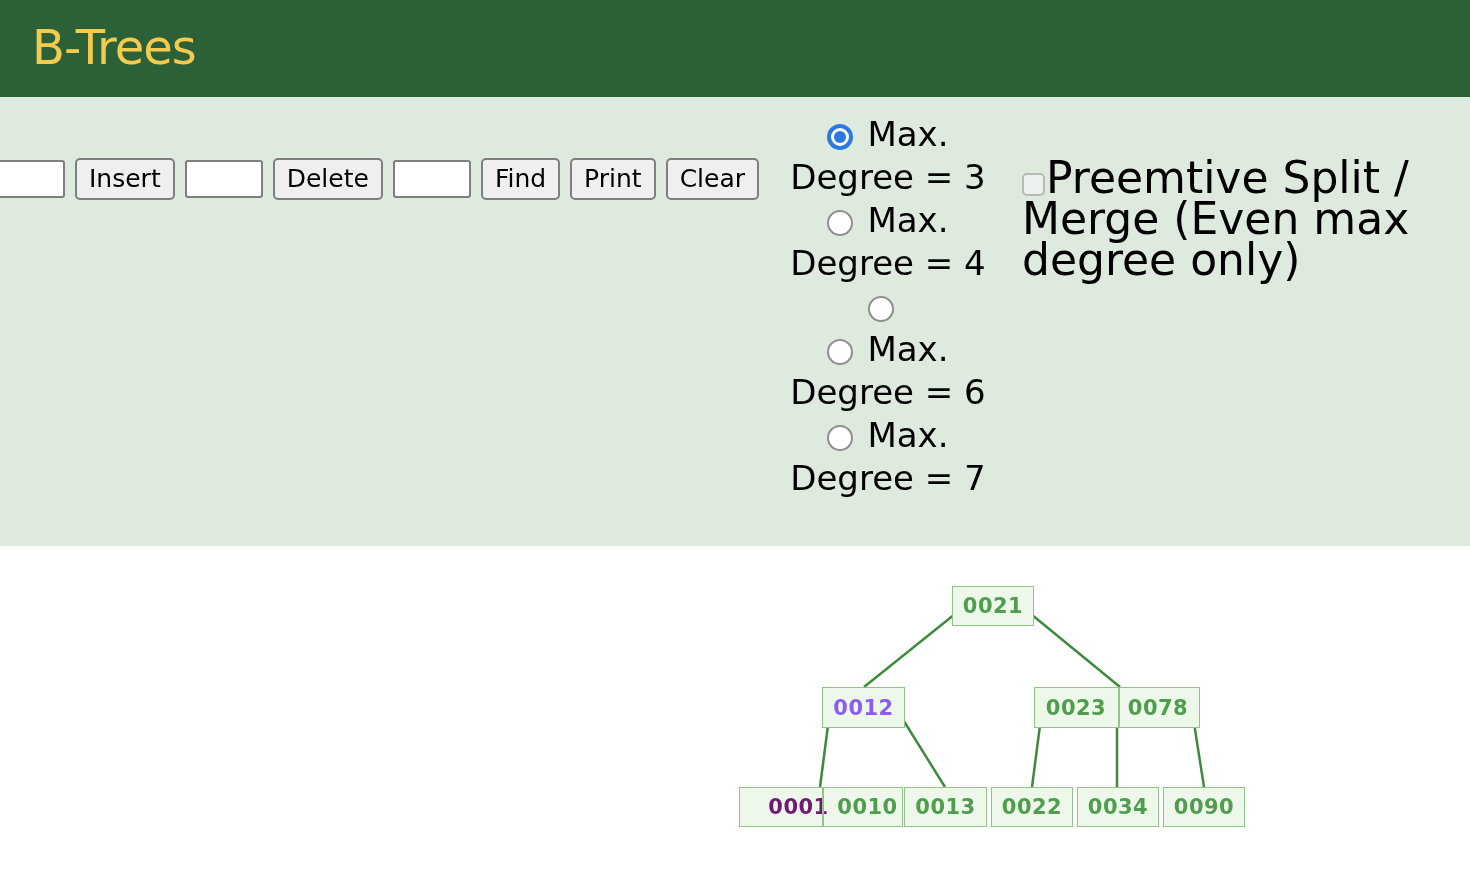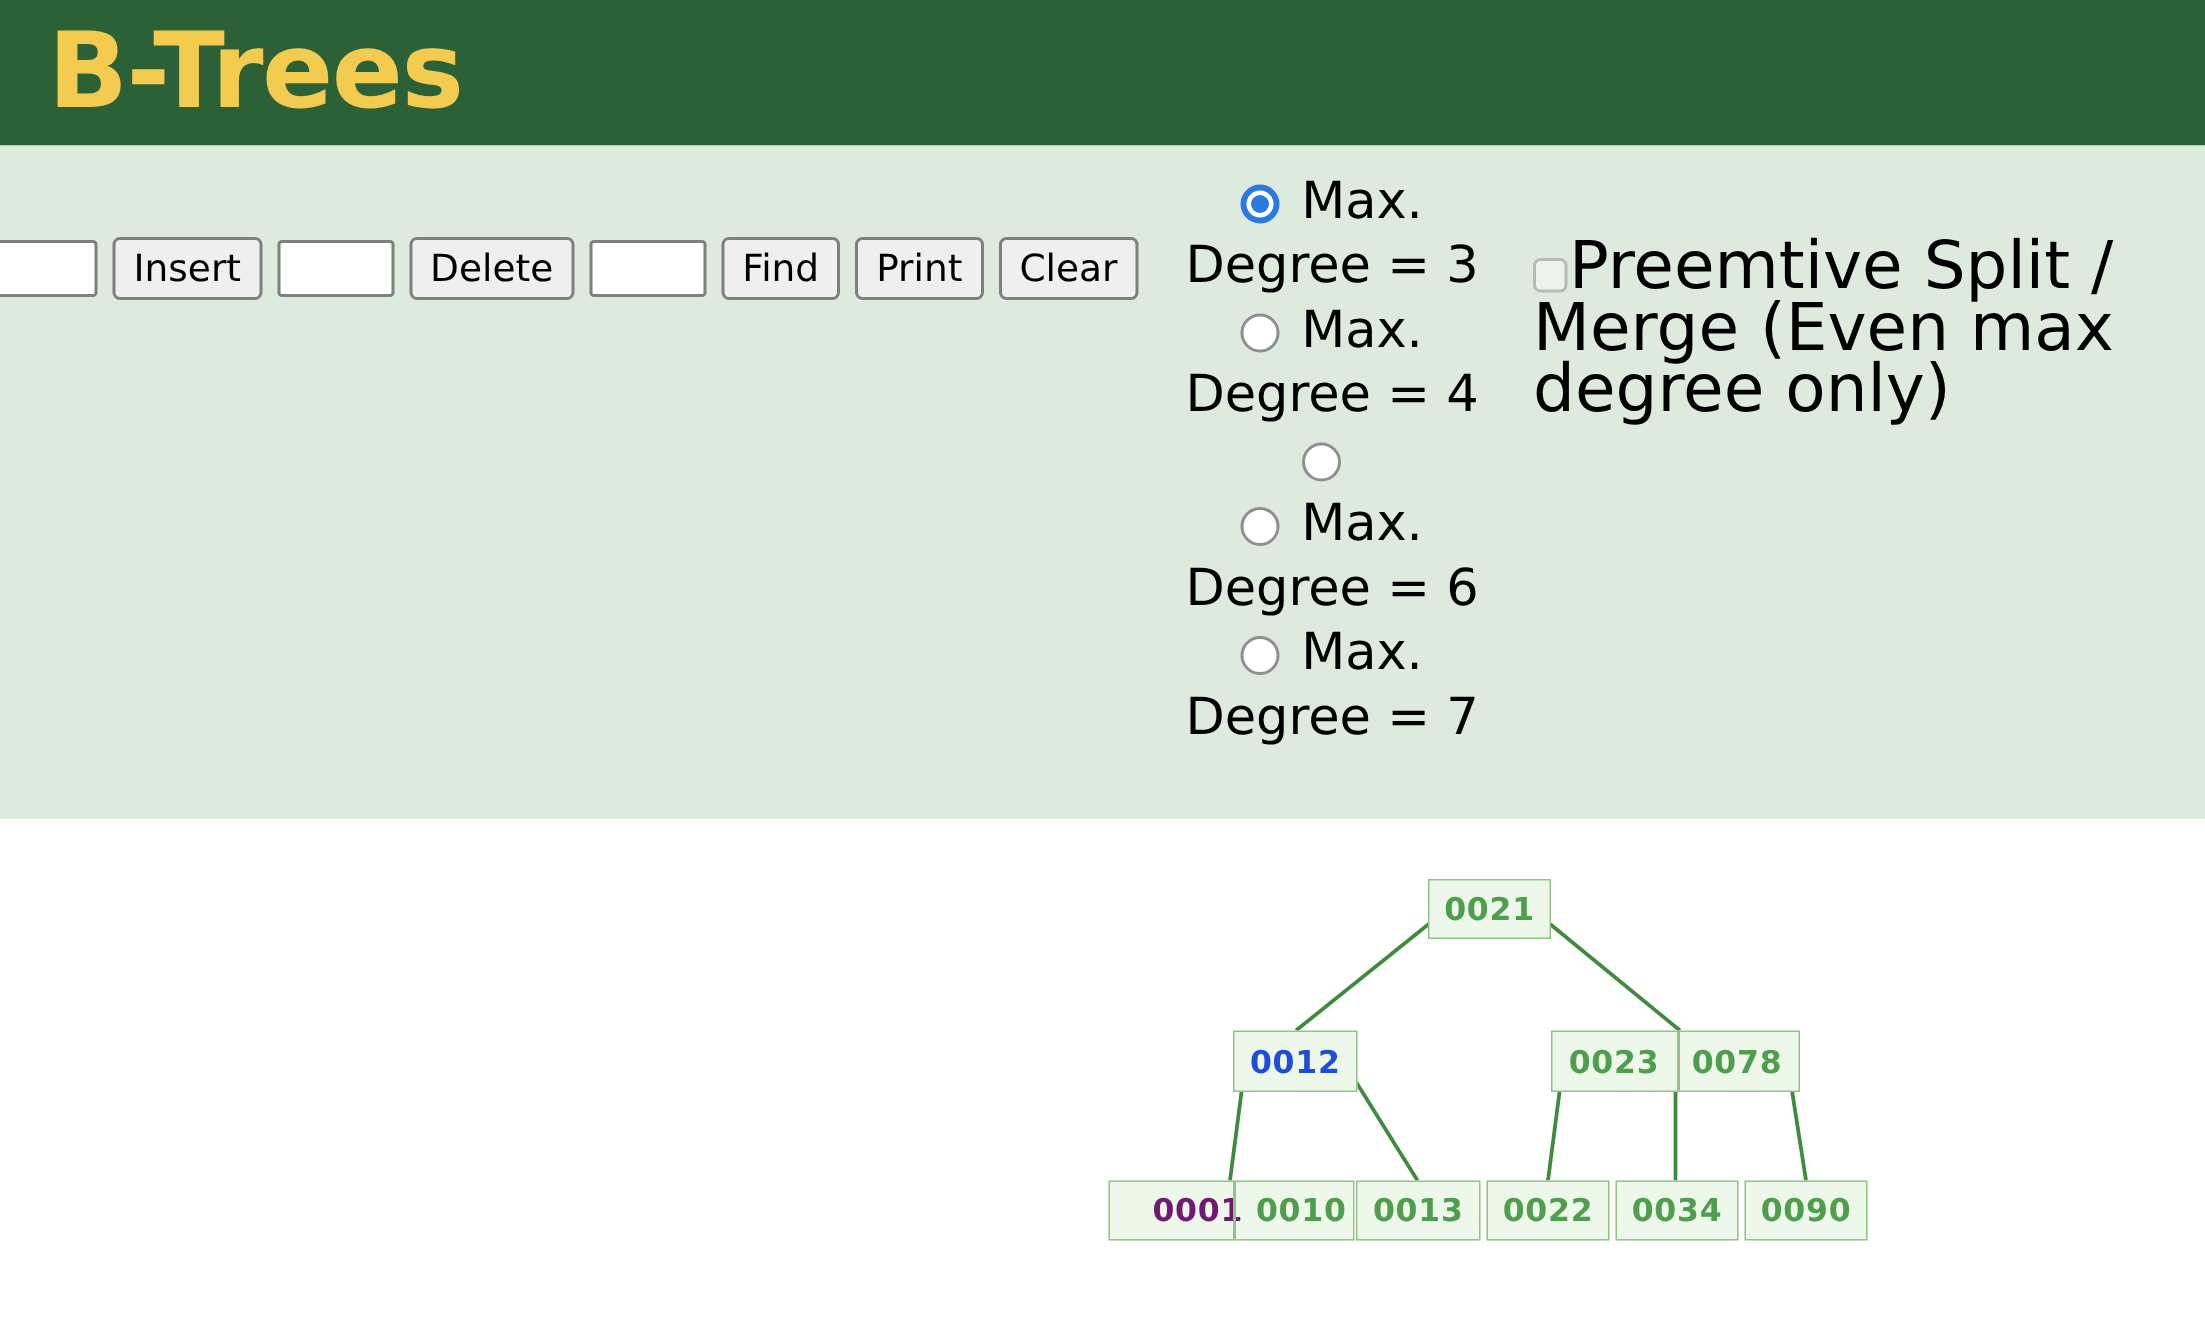--- a/index.html
+++ b/index.html
@@ -25,22 +25,22 @@
     width: 1470px;
     height: 97px;
     background: #2c6137;
     box-sizing: border-box;
   }
   #page-title {
     position: absolute;
     left: 32px;
     top: 4px;
     font-family: "DejaVu Sans", sans-serif;
-    font-weight: bold;
-    font-size: 70px;
+    font-weight: normal;
+    font-size: 48px;
     letter-spacing: -1px;
     color: #f2cb4f;
     line-height: 86px;
     white-space: nowrap;
   }
 
   
   #controls-panel {
     position: absolute;
     left: 0;
@@ -256,21 +256,21 @@
       <line x1="830" y1="164" x2="820" y2="241" stroke="#3f8a3f" stroke-width="2.5"></line>
       <line x1="897" y1="164" x2="945" y2="241" stroke="#3f8a3f" stroke-width="2.5"></line>
       <line x1="1042" y1="164" x2="1032" y2="241" stroke="#3f8a3f" stroke-width="2.5"></line>
       <line x1="1117" y1="164" x2="1117" y2="241" stroke="#3f8a3f" stroke-width="2.5"></line>
       <line x1="1192" y1="164" x2="1204" y2="241" stroke="#3f8a3f" stroke-width="2.5"></line>
     </svg>
 <div class="tree-node" style="left: 952px; top: 40px; width: 82px; height: 40px; background: rgb(238, 248, 234); border-color: rgb(146, 196, 138);">
       <span class="node-key" style="color: rgb(78, 158, 78);">0021</span>
     </div>
     <div class="tree-node" style="left: 822px; top: 141px; width: 83px; height: 41px; background: rgb(238, 248, 234); border-color: rgb(146, 196, 138);">
-      <span class="node-key" style="color: #1d4ed8;">0012</span>
+      <span class="node-key" style="color: #8b5cf6;">0012</span>
     </div>
     <div class="tree-node" style="left: 1034px; top: 141px; width: 166px; height: 41px; background: rgb(238, 248, 234); border-color: rgb(146, 196, 138);">
       <span class="node-key" style="color: rgb(78, 158, 78);">0023</span>
       <div class="node-divider" style="left: 83px; background: rgb(146, 196, 138);"></div>
       <span class="node-key" style="color: rgb(78, 158, 78);">0078</span>
     </div>
     <div class="tree-node" style="left: 739px; top: 241px; width: 164px; height: 40px; background: rgb(238, 248, 234); border-color: rgb(146, 196, 138);">
       <span class="node-key" style="color: #701a75; margin-left: 24px;">0001</span>
       <div class="node-divider" style="left: 82px; background: rgb(146, 196, 138);"></div>
       <span class="node-key" style="color: rgb(78, 158, 78);">0010</span>

